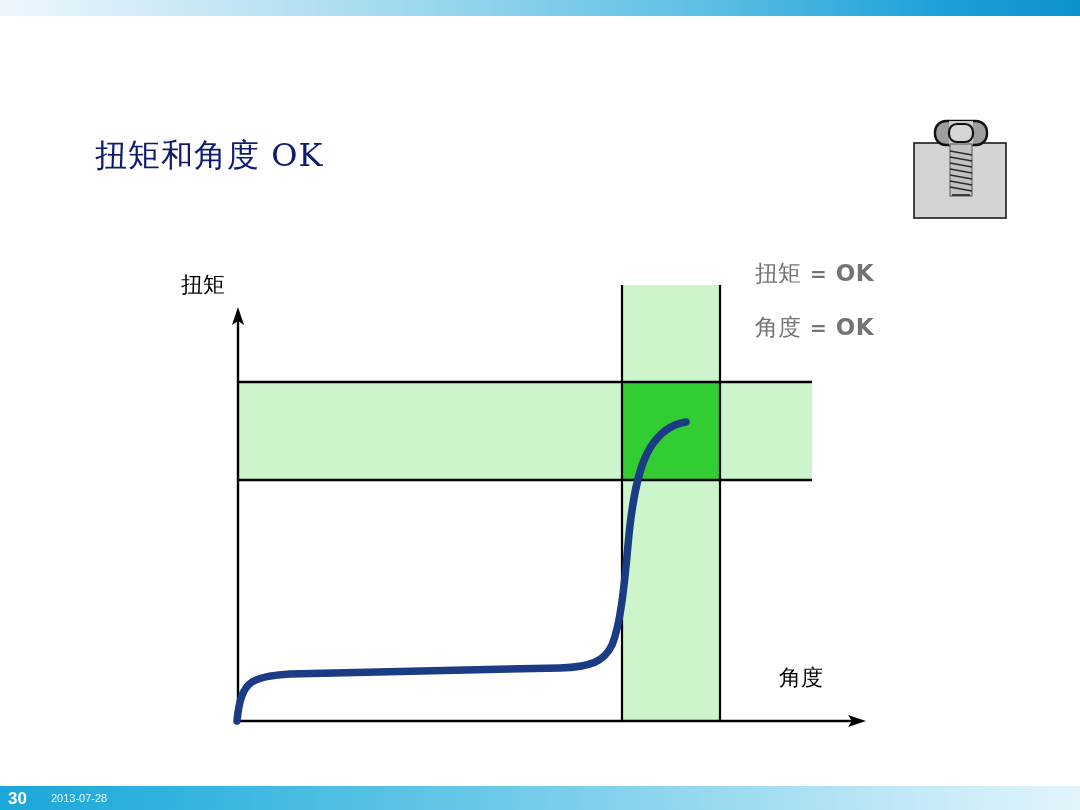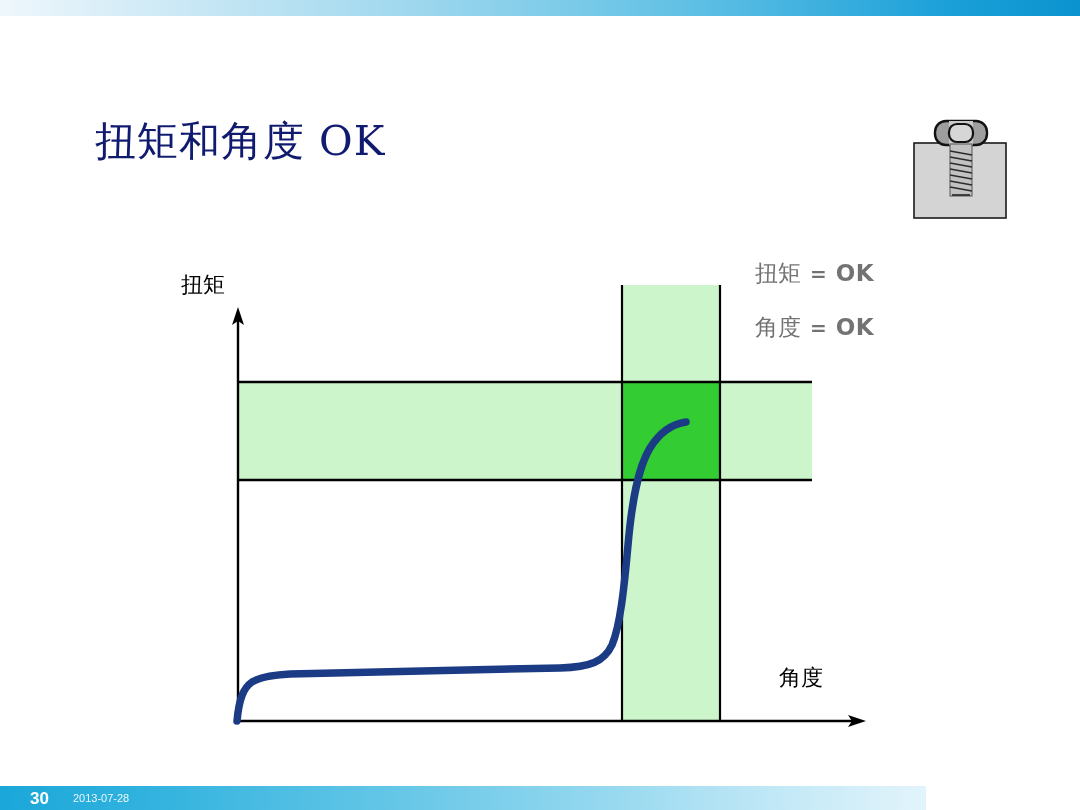--- a/index.html
+++ b/index.html
@@ -18,47 +18,46 @@
   
   #top-bar {
     position: absolute;
     left: 0; top: 0;
     width: 1080px; height: 16px;
     background: linear-gradient(to right, #eef7fc 0%, #d5ecf7 12%, #9fd8ee 38%, #5dbfe4 65%, #1ba0d8 88%, #0b93cf 100%);
   }
   #bottom-bar {
     position: absolute;
     left: 0; bottom: 0;
-    width: 904px; height: 24px;
+    width: 1080px; height: 24px;
     background: linear-gradient(to right, #1aa7d9 0%, #35b4df 18%, #64c6e7 42%, #95d8ef 65%, #c4e9f7 85%, #e2f4fb 100%);
     display: flex;
     align-items: center;
-    padding-left: 22px;
   }
   #page-number {
     color: #ffffff;
     font-size: 17px;
     font-weight: bold;
     margin-left: 8px;
     line-height: 1;
     letter-spacing: 0px;
   }
   #footer-date {
     color: #eaf7fd;
     font-size: 11px;
     margin-left: 24px;
     line-height: 1;
   }
 
   
   #slide-title {
     position: absolute;
-    left: 95px; top: 114px;
+    left: 95px; top: 134px;
     font-family: "DejaVu Serif", "Liberation Serif", serif;
-    font-size: 41px;
+    font-size: 32px;
     color: #101a6e;
     letter-spacing: 1px;
     white-space: nowrap;
   }
 
   
   #bolt-icon {
     position: absolute;
     left: 908px; top: 113px;
     width: 104px; height: 110px;

